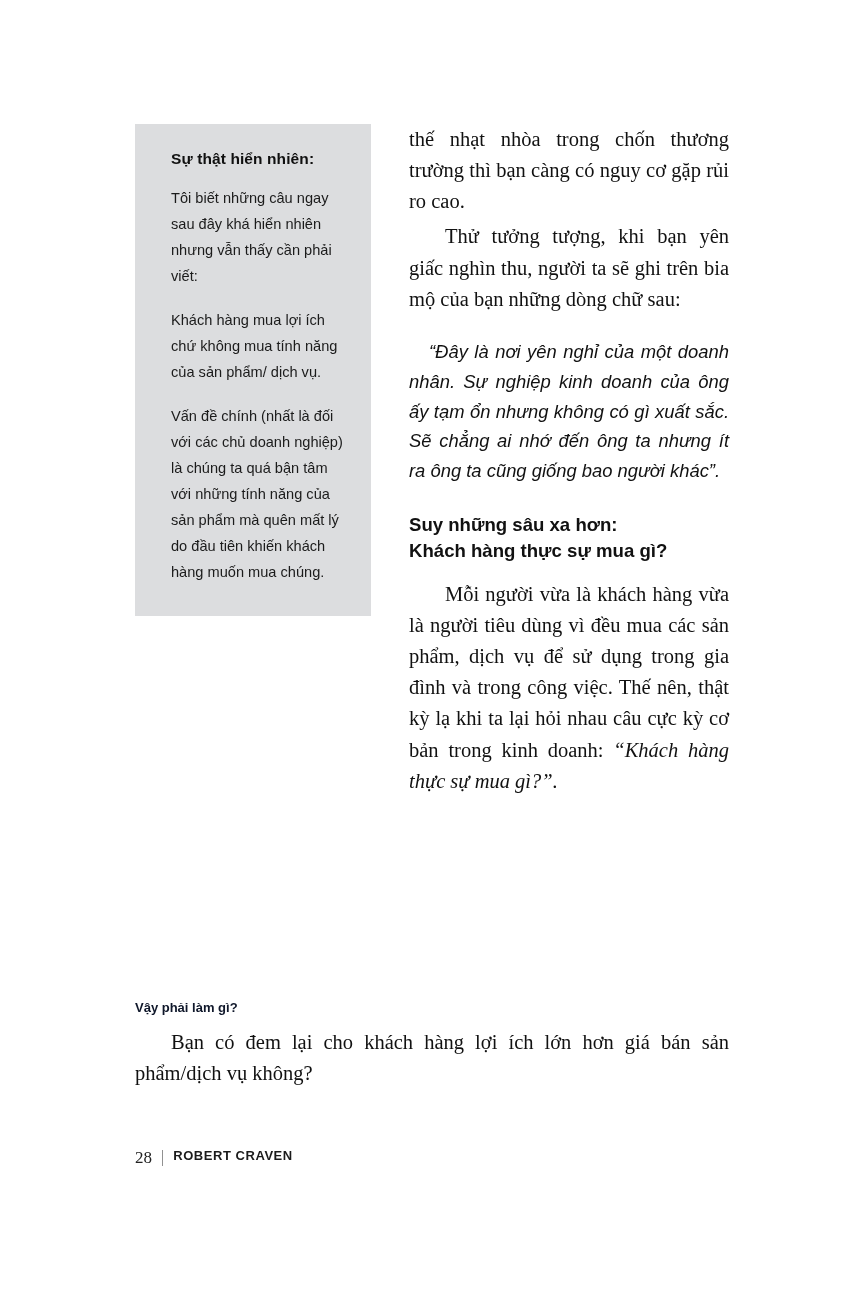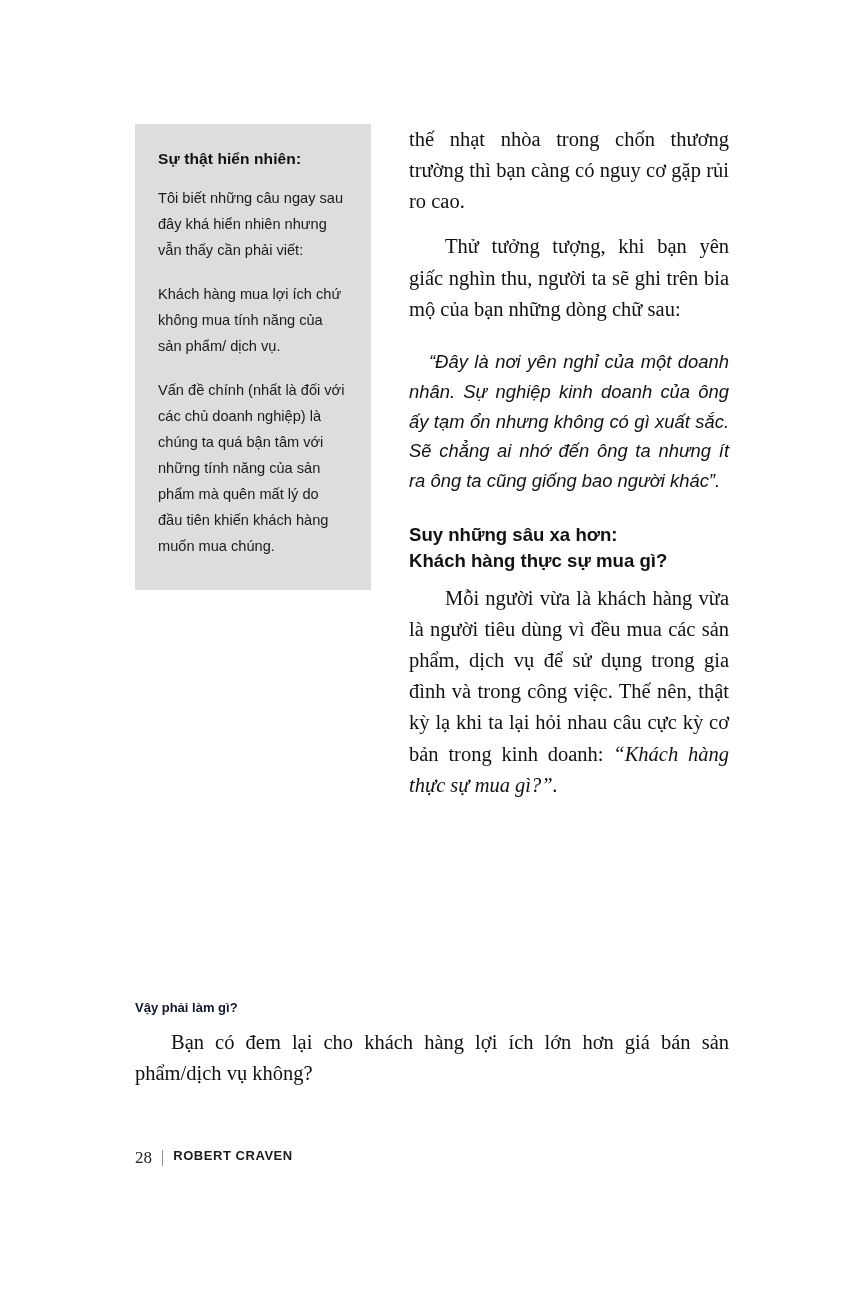--- a/index.html
+++ b/index.html
@@ -31,21 +31,21 @@
     width: 594px;
     height: 860px;
   }
 
   .sidebar {
     position: absolute;
     left: 0;
     top: 0;
     width: 236px;
     background: #dcdddf;
-    padding: 26px 24px 30px 23px;
+    padding: 26px 24px 30px 36px;
     box-sizing: border-box;
   }
   .sidebar h3 {
     margin: 0 0 18px 0;
     font-family: "Liberation Sans", sans-serif;
     font-size: 15.5px;
     font-weight: bold;
     color: #101010;
     letter-spacing: 0.1px;
   }
@@ -66,21 +66,21 @@
   }
   .maincol p {
     margin: 0;
     font-size: 20.5px;
     line-height: 1.52;
     text-align: justify;
     text-justify: inter-word;
     color: #111111;
   }
   .maincol p.indent { text-indent: 36px; }
-  .maincol p.spaced { margin-top: 14px; }
+  .maincol p.spaced { margin-top: 4px; }
 
   .quote {
     margin-top: 22px !important;
     font-style: italic;
     font-family: "Liberation Sans", sans-serif;
     font-size: 18.4px !important;
     line-height: 1.62 !important;
     text-indent: 20px;
   }
 
@@ -159,21 +159,21 @@
       <p>Khách hàng mua lợi ích chứ không mua tính năng của sản phẩm/ dịch vụ.</p>
       <p>Vấn đề chính (nhất là đối với các chủ doanh nghiệp) là chúng ta quá bận tâm với những tính năng của sản phẩm mà quên mất lý do đầu tiên khiến khách hàng muốn mua chúng.</p>
     </aside>
 
     <section class="maincol">
       <p>thế nhạt nhòa trong chốn thương trường thì bạn càng có nguy cơ gặp rủi ro cao.</p>
       <p class="indent spaced">Thử tưởng tượng, khi bạn yên giấc nghìn thu, người ta sẽ ghi trên bia mộ của bạn những dòng chữ sau:</p>
       <p class="quote">“Đây là nơi yên nghỉ của một doanh nhân. Sự nghiệp kinh doanh của ông ấy tạm ổn nhưng không có gì xuất sắc. Sẽ chẳng ai nhớ đến ông ta nhưng ít ra ông ta cũng giống bao người khác”.</p>
       <p class="subhead">Suy những sâu xa hơn:</p>
       <p class="subhead" style="margin-top:0 !important;">Khách hàng thực sự mua gì?</p>
-      <p class="indent" style="margin-top:8px;"><span>Mỗi người vừa là khách hàng vừa là người tiêu dùng vì đều mua các sản phẩm, dịch vụ để sử dụng trong gia đình và trong công việc. Thế nên, thật kỳ lạ khi ta lại hỏi nhau câu cực kỳ cơ bản trong kinh doanh: </span><span class="italic">“Khách hàng thực sự mua gì?”.</span></p>
+      <p class="indent" style="margin-top:14px;"><span>Mỗi người vừa là khách hàng vừa là người tiêu dùng vì đều mua các sản phẩm, dịch vụ để sử dụng trong gia đình và trong công việc. Thế nên, thật kỳ lạ khi ta lại hỏi nhau câu cực kỳ cơ bản trong kinh doanh: </span><span class="italic">“Khách hàng thực sự mua gì?”.</span></p>
     </section>
 
   </div>
 
   <div class="bottom">
     <h4>Vậy phải làm gì?</h4>
     <p>Bạn có đem lại cho khách hàng lợi ích lớn hơn giá bán sản phẩm/dịch vụ không?</p>
   </div>
 
   <div class="footer">

